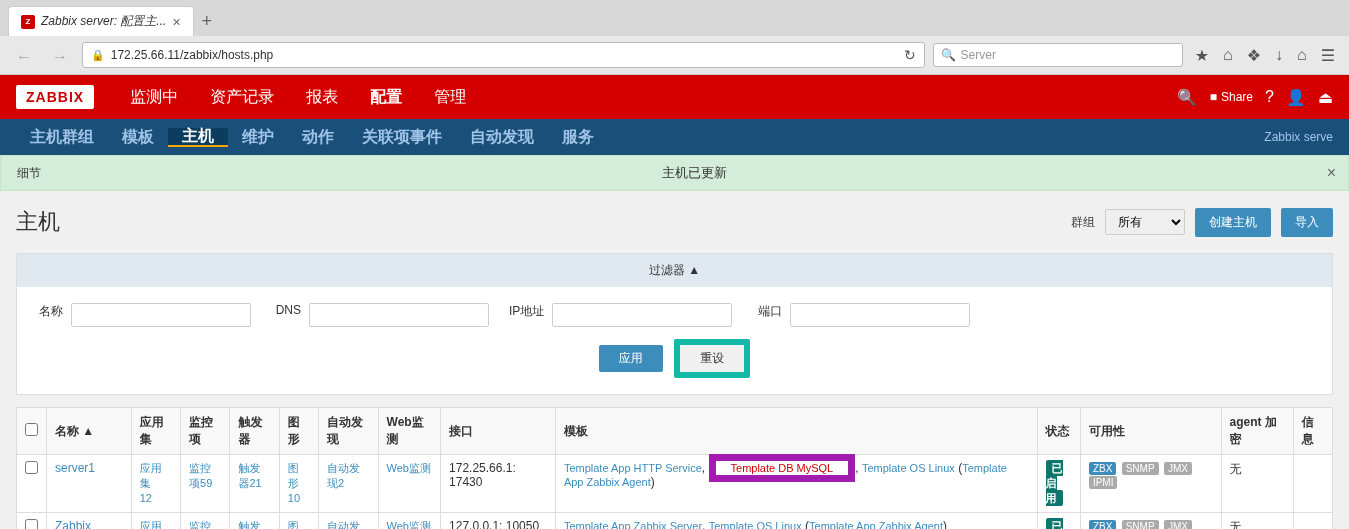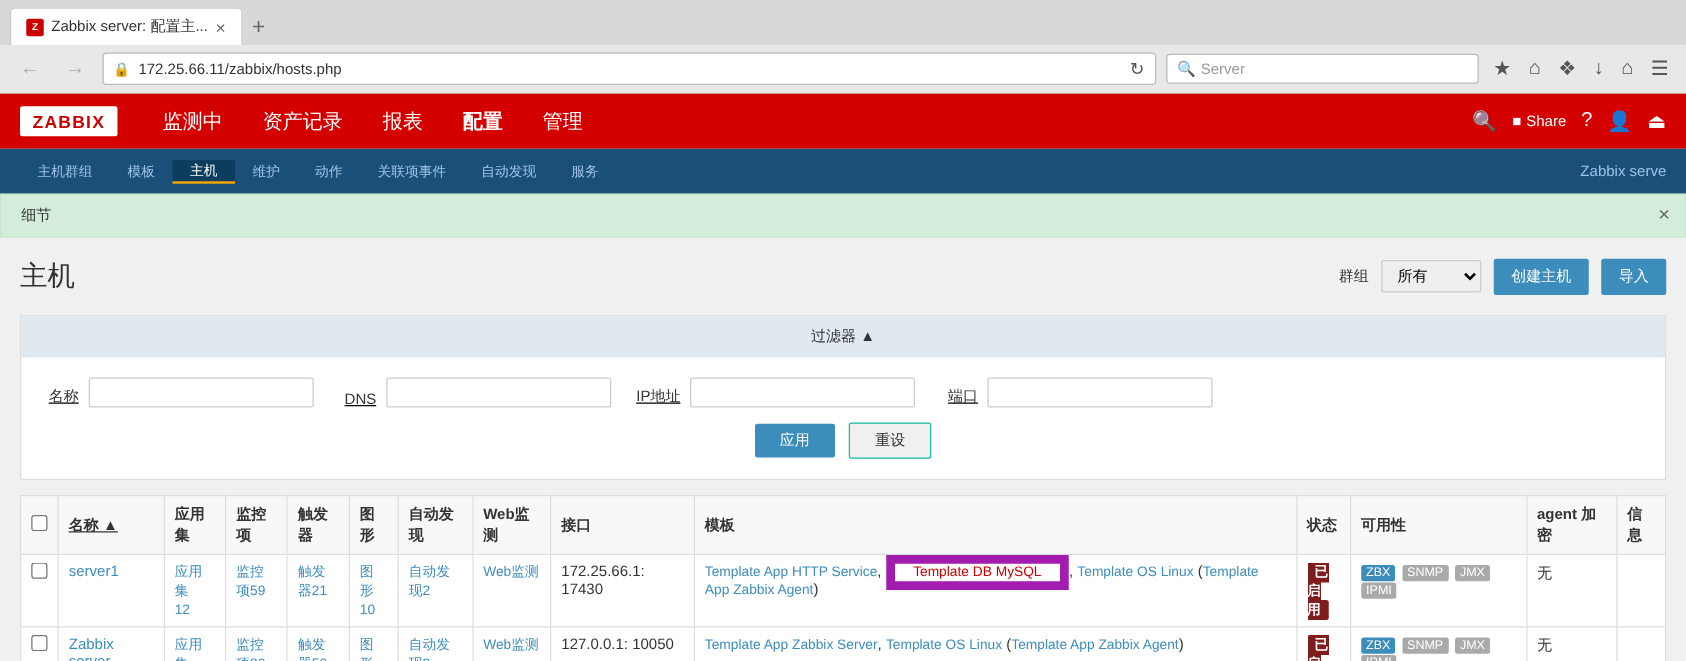--- a/index.html
+++ b/index.html
@@ -3,21 +3,21 @@
   <meta charset="utf-8">
   <style>
     * { box-sizing: border-box; margin: 0; padding: 0; }
     body { font-family: Arial, sans-serif; font-size: 12px; background: #f0f0f0; width: 1349px; overflow-x: hidden; }
 
     
     .browser-chrome { background: #e8e8e8; border-bottom: 1px solid #ccc; }
     .tab-bar { display: flex; align-items: center; padding: 6px 8px 0; background: #d8d8d8; }
     .tab { display: flex; align-items: center; background: white; padding: 6px 12px; border-radius: 4px 4px 0 0; font-size: 12px; border: 1px solid #ccc; border-bottom: none; gap: 6px; min-width: 160px; }
     .tab-favicon { width: 14px; height: 14px; background: #cc0000; border-radius: 2px; display: flex; align-items: center; justify-content: center; color: white; font-size: 8px; font-weight: bold; }
-    .tab-title { flex: 1; font-size: 12px; color: #333; white-space: nowrap; overflow: hidden; text-overflow: ellipsis; max-width: 130px; }
+    .tab-title { flex: 1; font-size: 12px; color: #333; white-space: nowrap; overflow: hidden; text-overflow: ellipsis; max-width: 130px; font-style: italic; }
     .tab-close { color: #666; cursor: pointer; font-size: 14px; }
     .tab-new { background: none; border: none; font-size: 18px; color: #666; cursor: pointer; padding: 4px 8px; }
 
     .address-bar { display: flex; align-items: center; padding: 6px 10px; gap: 8px; background: #e8e8e8; }
     .nav-btn { background: none; border: none; font-size: 16px; color: #555; cursor: pointer; padding: 2px 6px; }
     .nav-btn.disabled { color: #aaa; }
     .url-container { flex: 1; display: flex; align-items: center; background: white; border: 1px solid #bbb; border-radius: 3px; padding: 4px 8px; }
     .url-icon { color: #666; margin-right: 6px; font-size: 11px; }
     .url-text { flex: 1; font-size: 12px; color: #333; }
     .refresh-btn { color: #555; font-size: 14px; margin-left: 6px; cursor: pointer; }
@@ -32,21 +32,21 @@
     .zabbix-logo { background: white; color: #cc0000; font-weight: bold; font-size: 14px; padding: 4px 10px; border-radius: 2px; margin-right: 20px; letter-spacing: 1px; }
     .main-nav { display: flex; gap: 0; }
     .main-nav-item { color: white; padding: 12px 16px; font-size: 16px; cursor: pointer; text-decoration: none; }
     .main-nav-item.active { font-weight: bold; }
     .header-right { margin-left: auto; display: flex; align-items: center; gap: 12px; }
     .header-icon { color: white; font-size: 16px; cursor: pointer; }
     .share-btn { color: white; font-size: 12px; display: flex; align-items: center; gap: 4px; cursor: pointer; }
 
     
     .sub-nav { background: #1a4f7a; display: flex; align-items: center; padding: 0 16px; height: 36px; }
-    .sub-nav-item { color: #a0c4e8; padding: 0 14px; height: 19px; display: flex; align-items: center; font-size: 11px; cursor: pointer; }
+    .sub-nav-item { color: #a0c4e8; padding: 0 14px; height: 19px; display: flex; align-items: center; font-size: 16px; cursor: pointer; font-weight: bold; }
     .sub-nav-item.active { color: white; background: #0d3d5e; border-bottom: 2px solid #f0a800; }
     .sub-nav-right { margin-left: auto; color: #a0c4e8; font-size: 12px; }
 
     
     .alert-bar { background: #d4edda; border: 1px solid #c3e6cb; display: flex; align-items: center; padding: 8px 16px; position: relative; }
     .alert-label { font-size: 12px; color: #333; margin-right: 16px; }
     .alert-message { flex: 1; text-align: center; font-size: 13px; color: #333; }
     .alert-close { position: absolute; right: 12px; color: #666; cursor: pointer; font-size: 16px; }
 
     
@@ -57,41 +57,41 @@
     .group-label { font-size: 12px; color: #333; }
     .group-select { border: 1px solid #ccc; padding: 4px 8px; font-size: 12px; border-radius: 2px; min-width: 80px; }
     .create-btn { background: #3c8dbc; color: white; border: none; padding: 6px 14px; font-size: 12px; cursor: pointer; border-radius: 2px; }
     .import-btn { background: #3c8dbc; color: white; border: none; padding: 6px 14px; font-size: 12px; cursor: pointer; border-radius: 2px; }
 
     
     .filter-section { background: white; border: 1px solid #ddd; margin-bottom: 12px; }
     .filter-header { background: #e0e8f0; padding: 8px 16px; text-align: center; font-size: 12px; color: #333; cursor: pointer; display: flex; align-items: center; justify-content: center; gap: 6px; }
     .filter-body { padding: 16px; }
     .filter-row { display: flex; align-items: center; gap: 20px; margin-bottom: 12px; }
-    .filter-field { display: flex; align-items: flex-end; gap: 8px; text-decoration: underline; }
+    .filter-field { display: flex; align-items: flex-start; gap: 8px; }
     .filter-label { font-size: 12px; color: #333; min-width: 30px; text-align: right; }
     .filter-input { border: 1px solid #ccc; padding: 4px 8px; font-size: 12px; width: 180px; border-radius: 2px; }
     .filter-actions { text-align: center; margin-top: 8px; }
     .apply-btn { background: #3c8dbc; color: white; border: none; padding: 5px 20px; font-size: 12px; cursor: pointer; border-radius: 2px; margin-right: 8px; }
-    .reset-btn { background: #f0f0f0; color: #333; border: 1px solid #14b8a6; padding: 5px 20px; font-size: 12px; cursor: pointer; border-radius: 2px; }
+    .reset-btn { background: #f0f0f0; color: #333; border: 6px solid #14b8a6; padding: 5px 20px; font-size: 12px; cursor: pointer; border-radius: 2px; }
 
     
     .data-table { width: 100%; background: white; border-collapse: collapse; border: 1px solid #ddd; }
     .data-table th { background: #f8f8f8; border: 1px solid #ddd; padding: 6px 8px; font-size: 12px; text-align: left; color: #333; }
     .data-table td { border: 1px solid #ddd; padding: 6px 8px; font-size: 12px; color: #333; vertical-align: top; }
     .link { color: #3c8dbc; text-decoration: none; cursor: pointer; }
     .link-red { color: #cc0000; text-decoration: none; cursor: pointer; border: 7px solid #a21caf; padding: 1px 15px; }
     .status-badge { padding: 2px 6px; border-radius: 2px; font-size: 11px; font-weight: bold; }
-    .status-enabled { background: #7f1d1d; color: white; }
+    .status-enabled { background: #0f766e; color: white; }
     .agent-badge { padding: 1px 4px; font-size: 10px; font-weight: normal; border-radius: 2px; margin-right: 2px; }
     .badge-zbx { background: #3c8dbc; color: white; }
     .badge-gray { background: #aaa; color: white; }
     .small-link { font-size: 11px; }
     .checkbox-col { width: 20px; }
-    th.sortable { cursor: pointer; text-decoration: underline; }
+    th.sortable { cursor: pointer; }
   </style>
 </head>
 <body>
 
 <div class="browser-chrome">
   <div class="tab-bar">
     <div class="tab">
       <div class="tab-favicon">Z</div>
       <span class="tab-title">Zabbix server: 配置主...</span>
       <span class="tab-close">×</span>
@@ -149,20 +149,21 @@
   <a class="sub-nav-item">维护</a>
   <a class="sub-nav-item">动作</a>
   <a class="sub-nav-item">关联项事件</a>
   <a class="sub-nav-item">自动发现</a>
   <a class="sub-nav-item">服务</a>
   <span class="sub-nav-right">Zabbix serve</span>
 </div>
 
 <div class="alert-bar">
   <span class="alert-label">细节</span>
+  <span class="alert-message">主机已更新</span>
   <span class="alert-close">×</span>
 </div>
 
 <div class="content">
 
   <div class="page-header">
     <h1 class="page-title">主机</h1>
     <div class="page-controls">
       <span class="group-label">群组</span>
       <select class="group-select">

